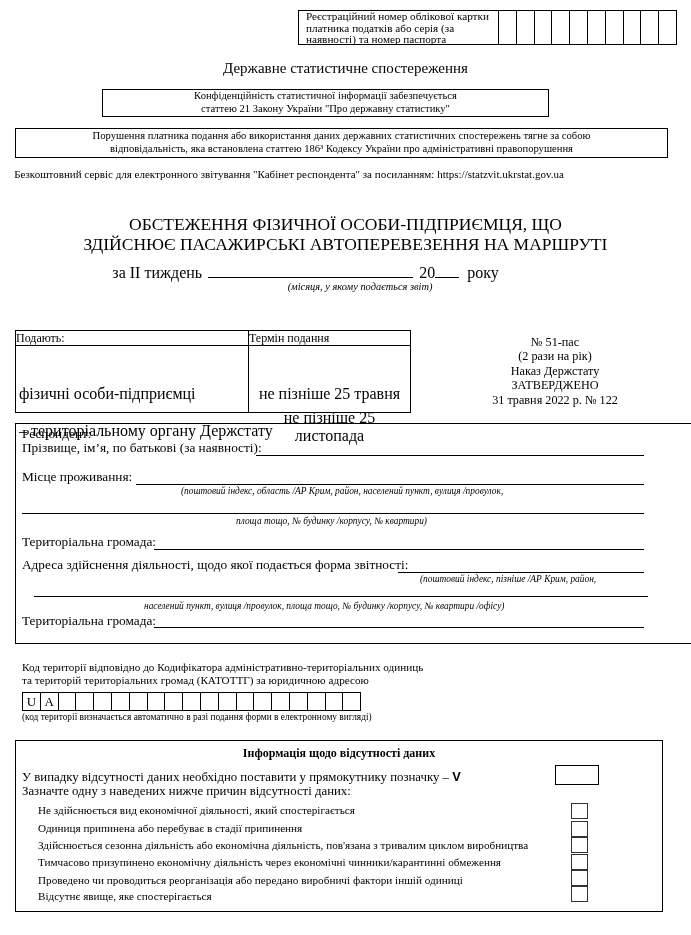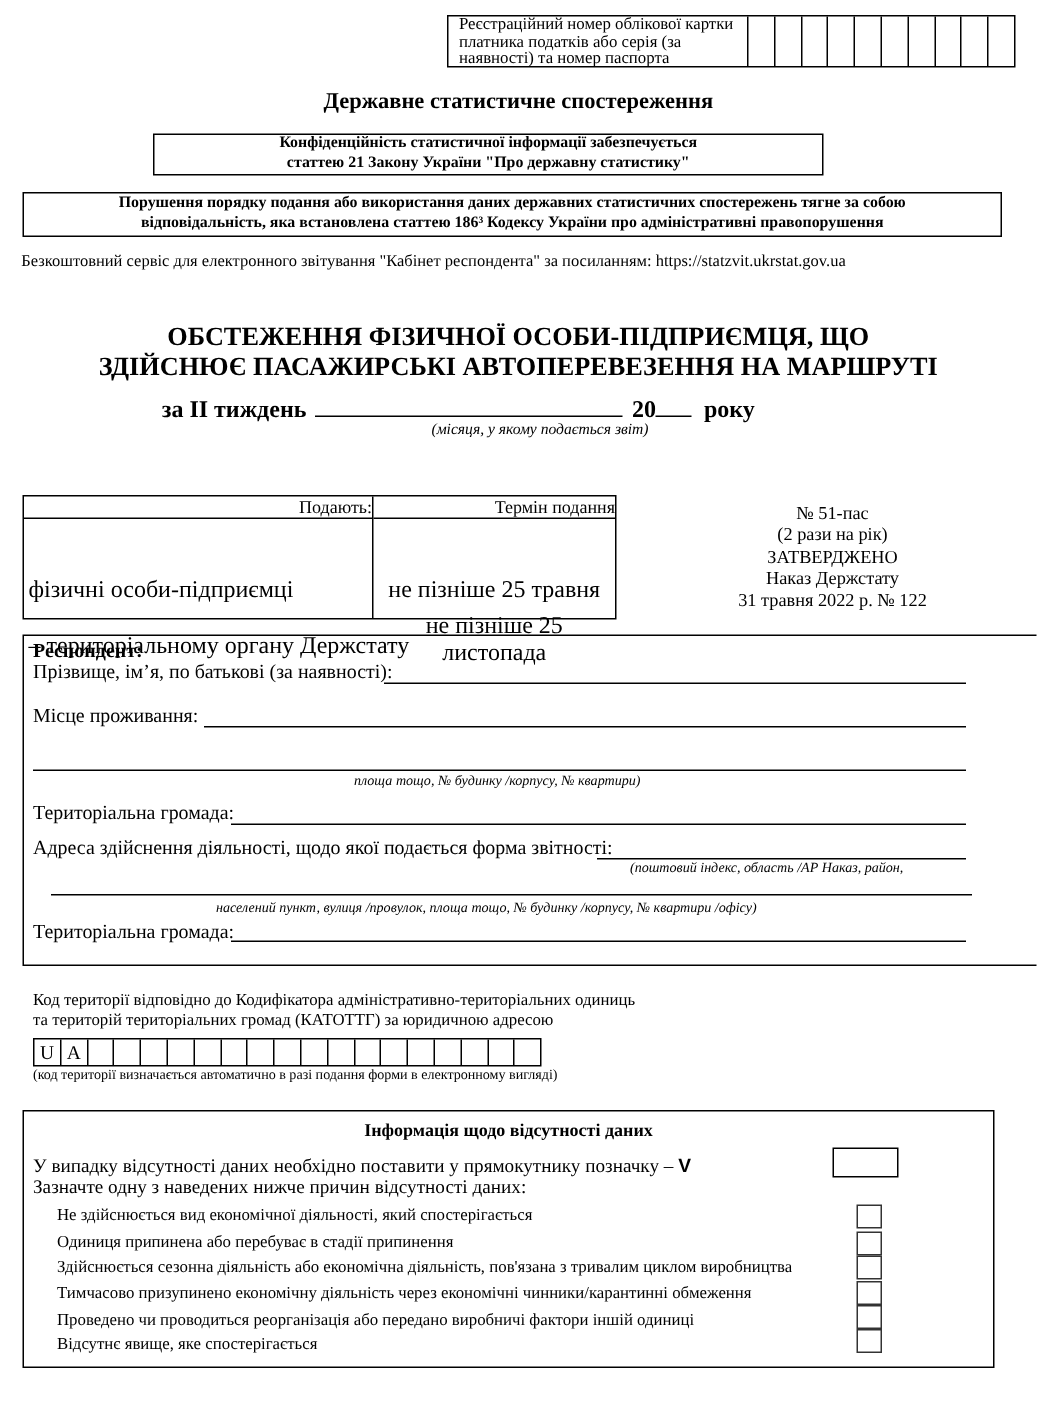--- a/index.html
+++ b/index.html
@@ -1,19 +1,19 @@
 <!DOCTYPE html>
 <html><head>
 <meta charset="utf-8">
 <style>
   html, body { margin:0; padding:0; background:#fff; }
   body { width:691px; height:935px; position:relative; overflow:hidden;
          font-family:"Liberation Serif", "DejaVu Serif", serif; color:#000; }
   .abs { position:absolute; }
-  .b { font-weight:bold; }
+  .b { font-weight:normal; }
   .i { font-style:italic; }
   .c { text-align:center; }
 
   
   #reg-box { left:298px; top:10px; width:377px; height:33px; border:1.3px solid #000; display:flex; }
   #reg-label { width:192px; font-size:11.2px; line-height:11.5px; padding:0 0 0 7px; border-right:1px solid #000; }
   #reg-cells { display:flex; flex:1; }
   #reg-cells .cell { flex:1; border-right:1px solid #000; }
   #reg-cells .cell:last-child { border-right:none; }
 
@@ -23,21 +23,21 @@
   #violation-box { left:15px; top:128px; width:651px; height:28px; border:1.3px solid #000;
                    font-size:10.6px; line-height:13px; }
   #service-line { left:0; width:578px; top:168px; font-size:11px; }
 
   #form-title { left:0; width:691px; top:214px; font-size:17.5px; line-height:20px; }
   #period-line { left:0; width:611px; top:262px; font-size:16px; }
   #period-hint { left:260px; width:200px; top:281px; font-size:10.4px; }
 
   
   #submit-table { left:15px; top:330px; width:394px; height:81px; border:1.3px solid #000; }
-  #submit-table .hdr { position:absolute; top:0; height:14px; border-bottom:1px solid #000; font-size:12px; line-height:14px; text-align:right; }
+  #submit-table .hdr { position:absolute; top:0; height:14px; border-bottom:1px solid #000; font-size:12px; line-height:14px; text-align:left; }
   #submit-table .vline { position:absolute; left:232px; top:0; bottom:0; border-left:1px solid #000; }
   #submit-table .cellt { position:absolute; font-size:16px;margin-top:32px; }
 
   #form-meta { left:465px; top:335px; width:180px; font-size:12.2px; line-height:14.4px; }
 
   
   #resp-box { left:15px; top:423px; width:651px; height:219px; border:1.3px solid #000;padding-left:40px; }
   .fl { position:absolute; font-size:13.3px; white-space:nowrap; }
   .line { position:absolute; border-bottom:1px solid #000; height:0; }
   .hint { position:absolute; font-size:9.4px; font-style:italic; white-space:nowrap; }
@@ -78,21 +78,21 @@
 </div>
 
 <div id="survey-title" class="abs c b">Державне статистичне спостереження</div>
 
 <div id="confid-box" class="abs c b">
   <div>Конфіденційність статистичної інформації забезпечується</div>
   <div>статтею 21 Закону України "Про державну статистику"</div>
 </div>
 
 <div id="violation-box" class="abs c b">
-  <div>Порушення порядку подання або використання даних державних статистичних спостережень тягне за собою</div>
+  <div>Порушення платника подання або використання даних державних статистичних спостережень тягне за собою</div>
   <div>відповідальність, яка встановлена статтею 186³ Кодексу України про адміністративні правопорушення</div>
 </div>
 
 <div id="service-line" class="abs c">Безкоштовний сервіс  для електронного  звітування "Кабінет респондента" за посиланням: https://statzvit.ukrstat.gov.ua</div>
 
 <div id="form-title" class="abs c b">
   <div>ОБСТЕЖЕННЯ ФІЗИЧНОЇ ОСОБИ-ПІДПРИЄМЦЯ, ЩО</div>
   <div>ЗДІЙСНЮЄ ПАСАЖИРСЬКІ АВТОПЕРЕВЕЗЕННЯ НА МАРШРУТІ</div>
 </div>
 
@@ -110,42 +110,43 @@
   <div class="vline"></div>
   <div class="cellt" style="left:3px;top:22px;">фізичні особи-підприємці</div>
   <div class="cellt" style="left:3px;top:59px;">– територіальному органу Держстату</div>
   <div class="cellt" style="left:233px;right:0;top:22px;text-align:center;">не пізніше 25 травня</div>
   <div class="cellt" style="left:233px;right:0;top:46px;text-align:center;">не пізніше 25 листопада</div>
 </div>
 
 <div id="form-meta" class="abs c">
   <div>№ 51-пас</div>
   <div>(2 рази на рік)</div>
+  <div>Наказ Держстату</div>
   <div>ЗАТВЕРДЖЕНО</div>
-  <div>Наказ Держстату</div>
   <div>31 травня 2022 р. № 122</div>
 </div>
 
 <div id="resp-box" class="abs">
   <div class="fl b" style="left:6px;top:2px;">Респондент:</div>
 
   <div class="fl" style="left:6px;top:16px;">Прізвище, ім’я, по батькові (за наявності):</div>
   <div class="line" style="left:240px;width:388px;top:31px;"></div>
 
   <div class="fl" style="left:6px;top:45px;">Місце проживання:</div>
   <div class="line" style="left:120px;width:508px;top:60px;"></div>
+  <div class="hint" style="left:165px;top:62px;">(поштовий індекс, область /АР Крим, район, населений пункт, вулиця /провулок,</div>
   <div class="line" style="left:6px;width:622px;top:89px;"></div>
   <div class="hint" style="left:220px;top:92px;">площа тощо, № будинку /корпусу, № квартири)</div>
 
   <div class="fl" style="left:6px;top:110px;">Територіальна громада:</div>
   <div class="line" style="left:138px;width:490px;top:125px;"></div>
 
   <div class="fl" style="left:6px;top:133px;">Адреса здійснення діяльності, щодо якої подається форма звітності:</div>
   <div class="line" style="left:382px;width:246px;top:148px;"></div>
-  <div class="hint" style="left:404px;top:150px;">(поштовий індекс, область /АР Наказ,  район,</div>
+  <div class="hint" style="left:404px;top:150px;">(поштовий індекс, пізніше /АР Крим,  район,</div>
   <div class="line" style="left:18px;width:614px;top:172px;"></div>
   <div class="hint" style="left:128px;top:177px;">населений пункт, вулиця /провулок, площа  тощо, № будинку /корпусу, № квартири /офісу)</div>
 
   <div class="fl" style="left:6px;top:189px;">Територіальна громада:</div>
   <div class="line" style="left:138px;width:490px;top:203px;"></div>
 </div>
 
 <div id="katottg-text" class="abs">
   <div>Код території відповідно до Кодифікатора адміністративно-територіальних одиниць</div>
   <div>та територій територіальних громад (КАТОТТГ) за юридичною адресою</div>

